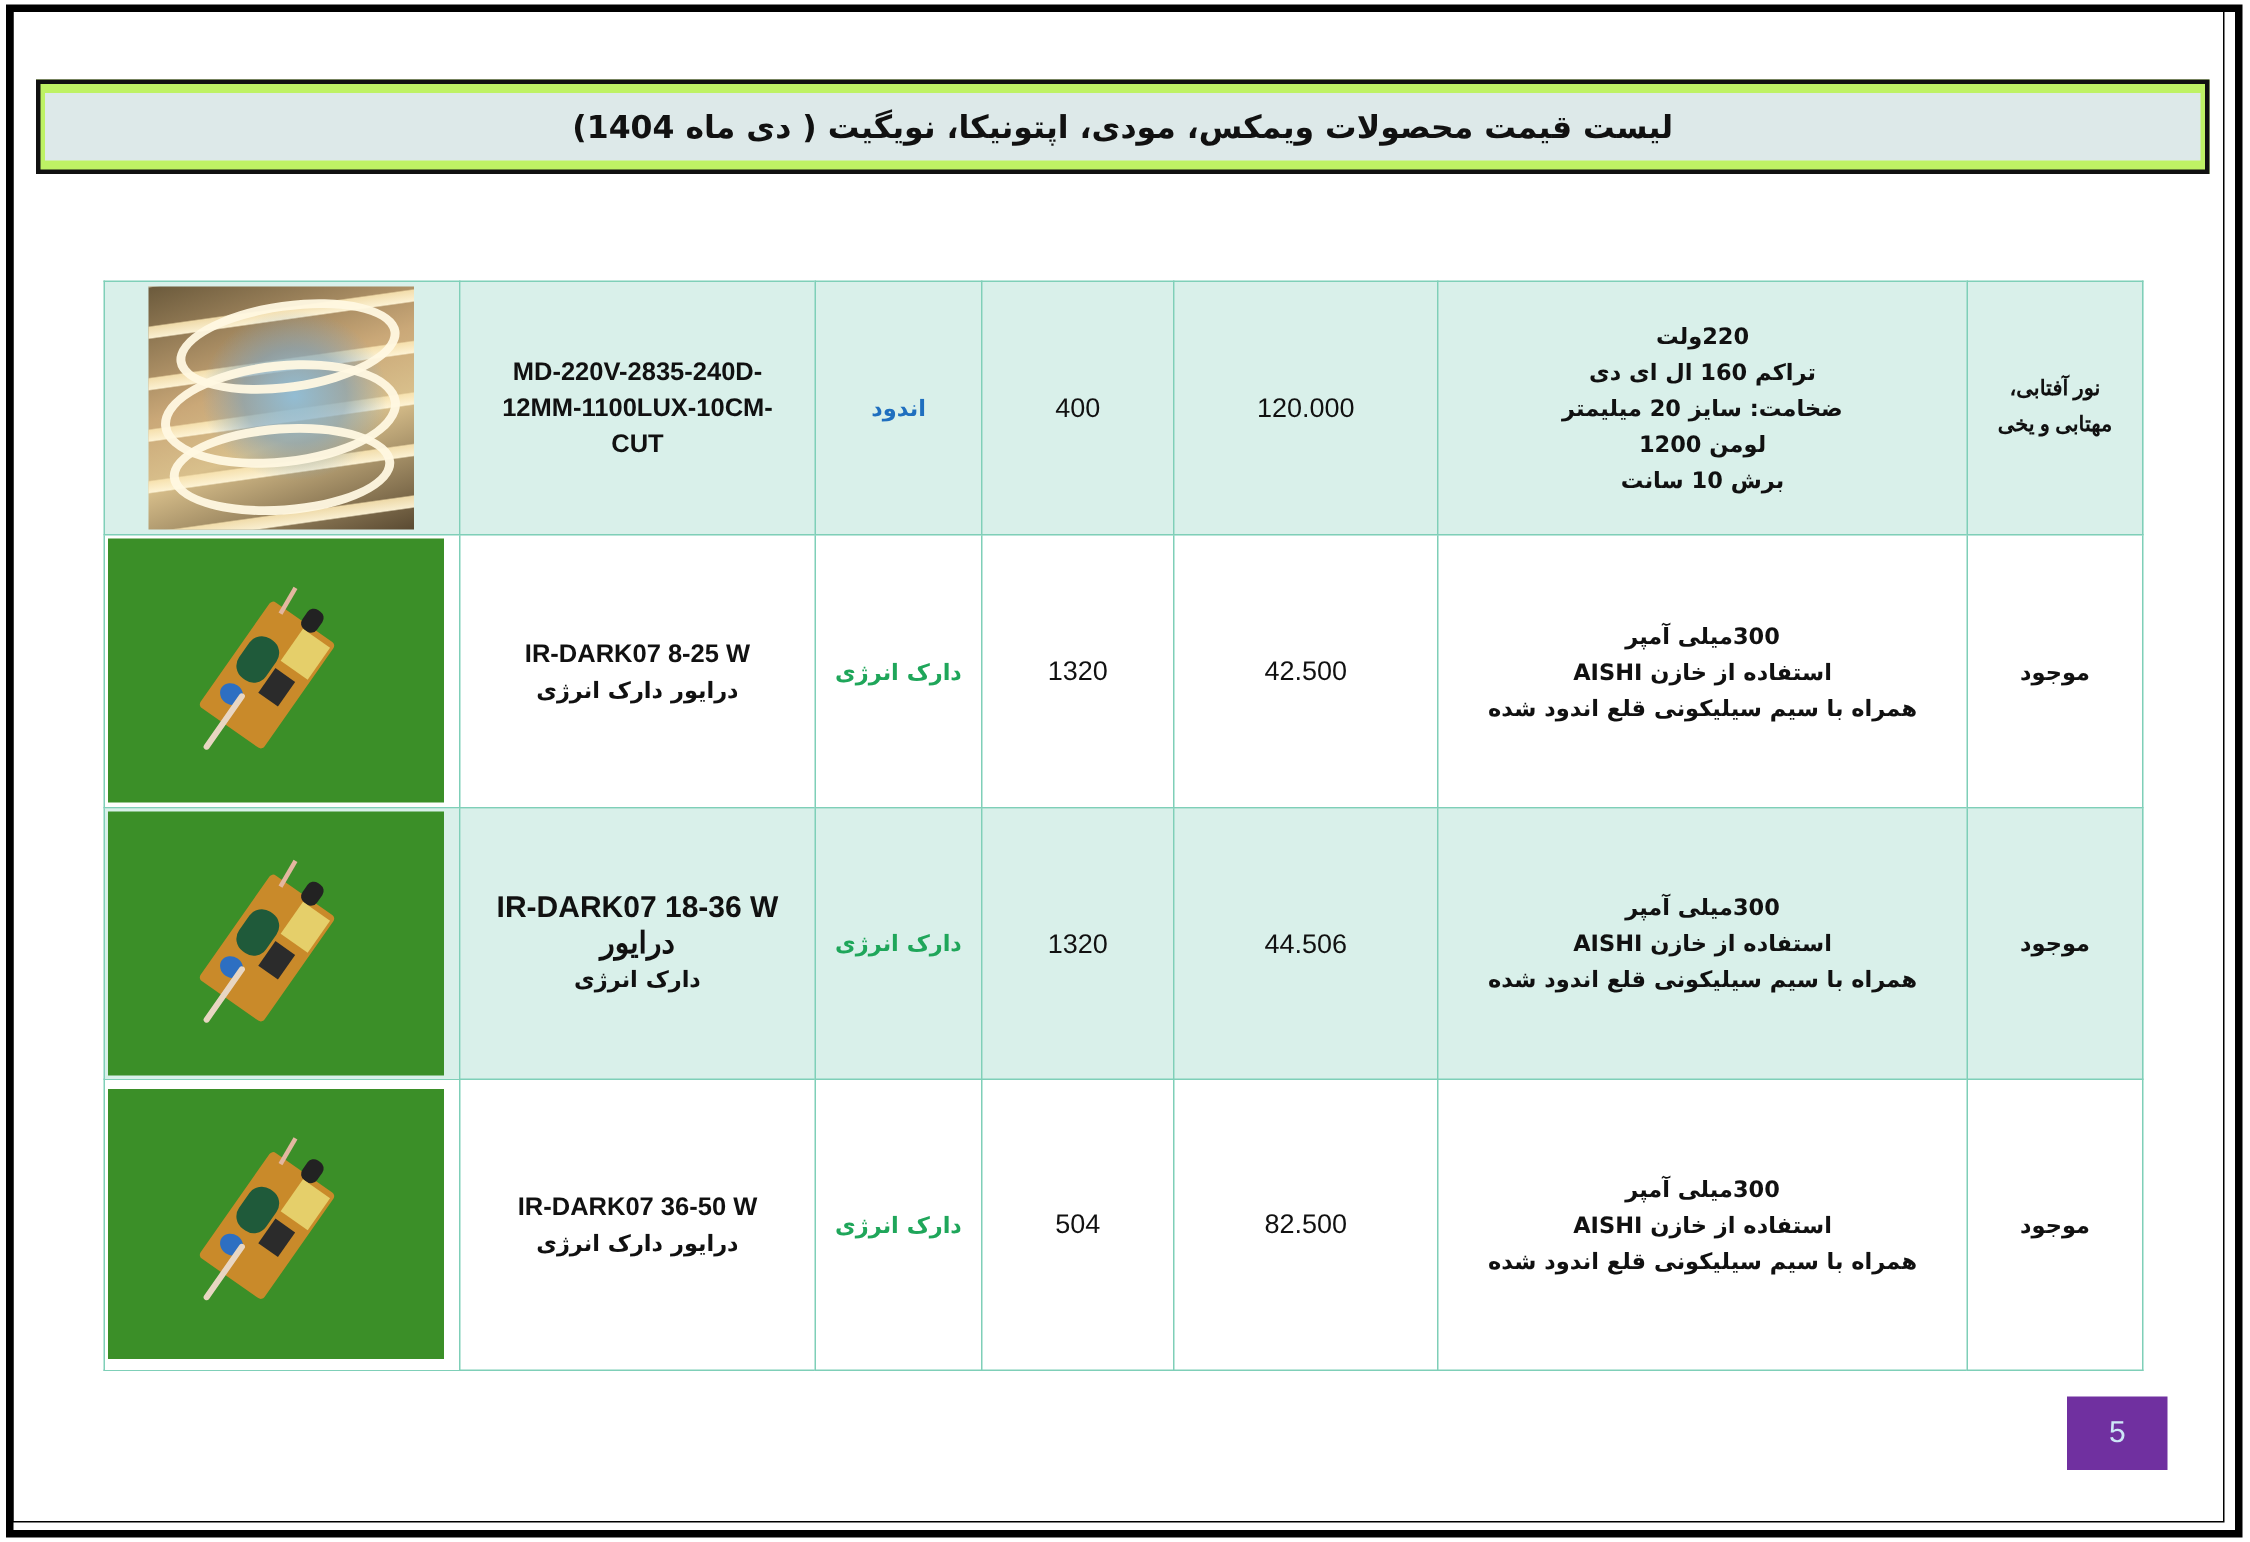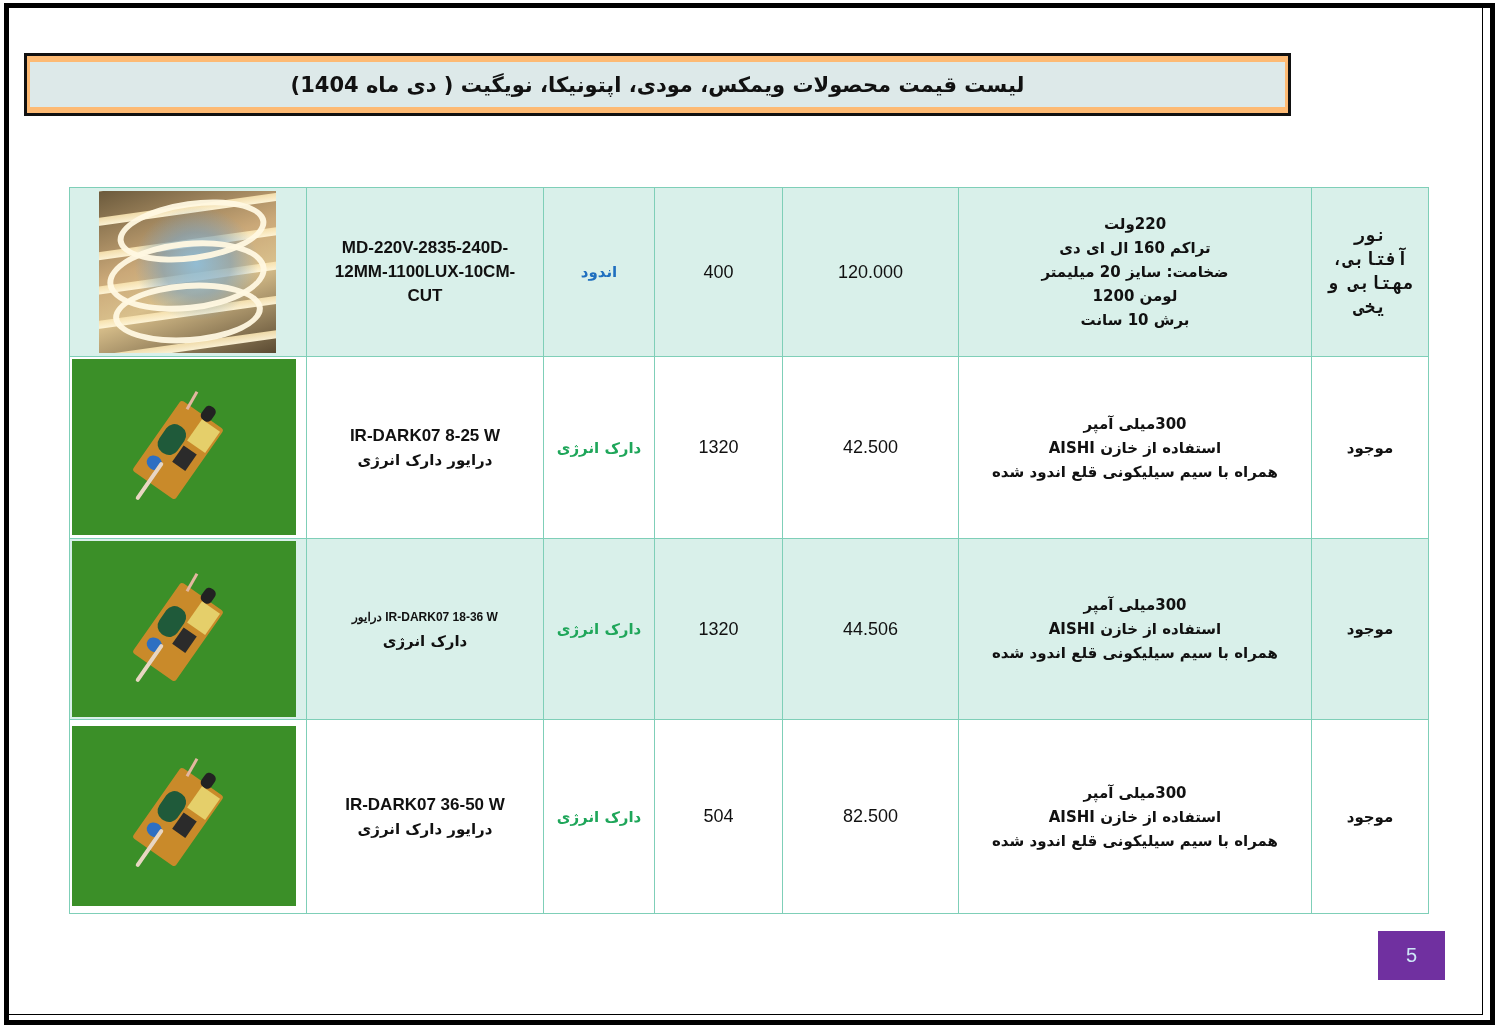--- a/index.html
+++ b/index.html
@@ -11,22 +11,22 @@
       position: absolute; left: 4px; top: 3px; width: 1491px; height: 1022px;
       border: 5px solid #000; background: #fff;
     }
     .frame-inner {
       position: absolute; left: 8px; top: 6px; width: 1475px; height: 1009px;
       border: 1px solid #000;
     }
 
     
     .title-box {
-      position: absolute; left: 24px; top: 53px; width: 1267px; height: 63px;
-      border: 3px solid #111; background: #fdba74; padding: 6px 3px;
+      position: absolute; left: 24px; top: 53px; width: 1449px; height: 63px;
+      border: 3px solid #111; background: #bef264; padding: 6px 3px;
     }
     .title-inner {
       width: 100%; height: 100%; background: #dde9e9;
       display: flex; align-items: center; justify-content: center;
     }
     .title-text {
       font-family: "DejaVu Sans", sans-serif; font-weight: bold; font-size: 21px;
       color: #111; direction: rtl;
     }
 
@@ -124,21 +124,21 @@
       <col class="col-price">
       <col class="col-qty">
       <col class="col-brand">
       <col class="col-model">
       <col class="col-img">
   </colgroup>
 
   <tbody>
       <tr class="r1 row-tint">
     <td>
-      <div class="lines bold" style="font-family:Liberation Mono, monospace;font-size:18px;">
+      <div class="lines bold" style="font-family:Liberation Serif, serif;font-size:14px;">
         <div>نور آفتابی،</div>
         <div>مهتابی و یخی</div>
       </div>
     </td>
     <td>
       <div class="lines bold" style="font-family:'DejaVu Sans',sans-serif;font-size:15px;">
         <div>220ولت</div>
         <div>تراکم 160 ال ای دی</div>
         <div>ضخامت: سایز 20 میلیمتر</div>
         <div>لومن 1200</div>
@@ -208,21 +208,21 @@
         <div>300میلی آمپر</div>
         <div>استفاده از خازن AISHI</div>
         <div>همراه با سیم سیلیکونی قلع اندود شده</div>
       </div>
     </td>
     <td><span class="num">44.506</span></td>
     <td><span class="num">1320</span></td>
     <td><span class="brand-green" style="font-family:'DejaVu Sans',sans-serif;font-size:15px;">دارک انرژی</span></td>
     <td>
       <div class="model-text" style="direction:rtl;">
-        <span style="display:block;font-size:12px;">IR-DARK07 18-36 W درایور</span>
+        <span style="display:block;font-size:20px;">IR-DARK07 18-36 W درایور</span>
         <span style="display:block;font-family:'DejaVu Sans',sans-serif;font-size:15px;">دارک انرژی</span>
       </div>
     </td>
     <td class="img-cell">
       <div class="img-driver">
         <div class="pcb">
               <div class="cap2"></div>
               <div class="coil"></div>
               <div class="cap1"></div>
               <div class="chip"></div>

